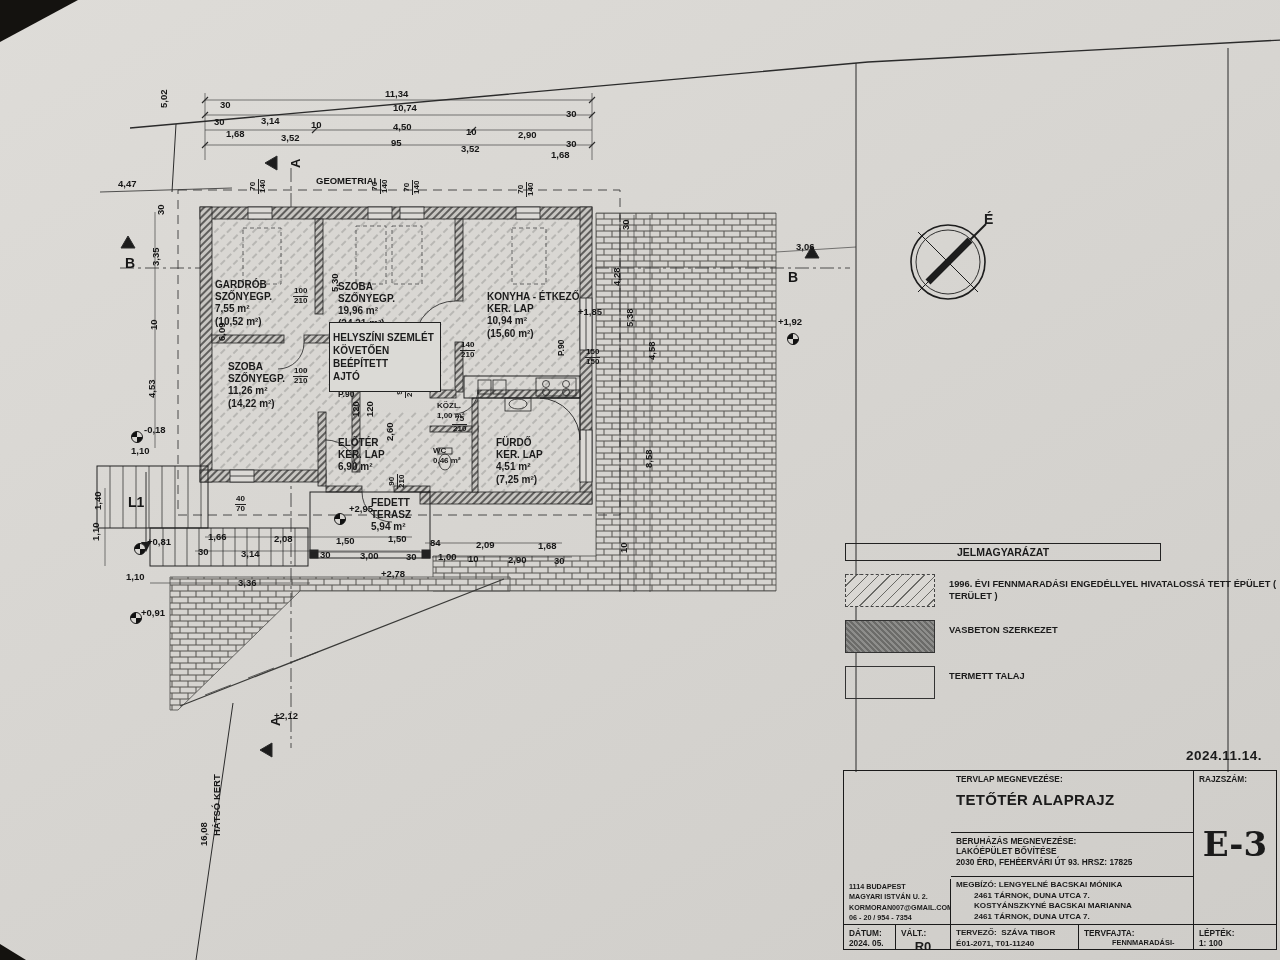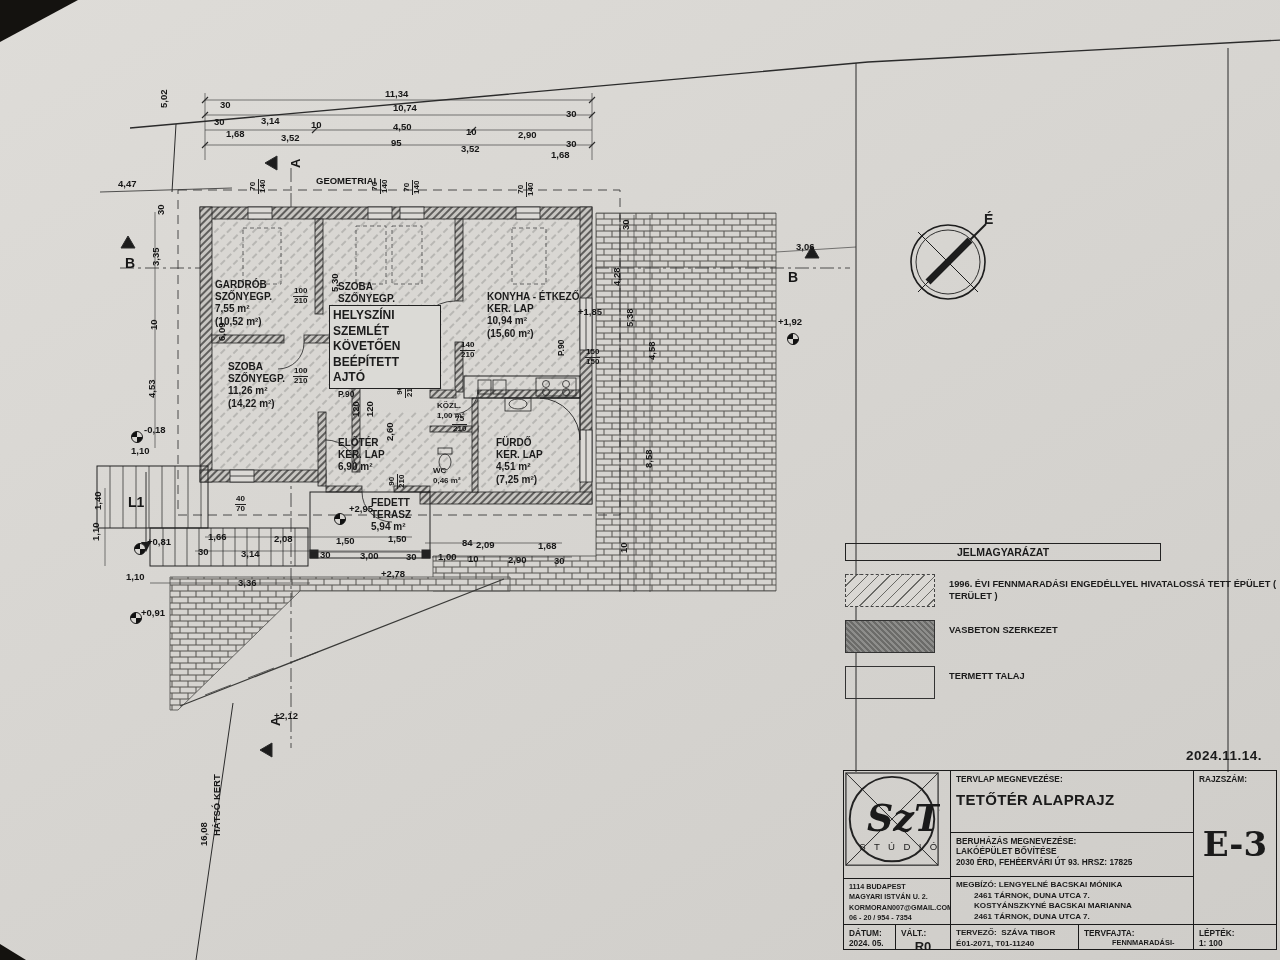--- a/index.html
+++ b/index.html
@@ -10,22 +10,22 @@
   #corner-tl{top:0;left:0;width:78px;height:42px;clip-path:polygon(0 0,100% 0,0 100%);}
   #corner-bl{bottom:0;left:0;width:26px;height:16px;clip-path:polygon(0 100%,100% 100%,0 0);}
   svg{position:absolute;top:0;left:0;}
   .lbl{position:absolute;white-space:pre-line;font-weight:700;font-size:10px;line-height:1.22;color:#1a1a1a;}
   .dim{position:absolute;font-size:9.5px;font-weight:700;white-space:nowrap;color:#161616;}
   .lvl{position:absolute;font-size:9.5px;font-weight:700;white-space:nowrap;color:#161616;}
   .misc{position:absolute;font-weight:700;white-space:nowrap;color:#161616;}
   .opening{position:absolute;text-align:center;font-size:8px;font-weight:700;line-height:1.12;color:#161616;}
   .opening .op-top{display:block;border-bottom:1px solid #222;padding:0 1px;}
   .opening .op-bot{display:block;padding:0 1px;}
-  #note-box{position:absolute;left:329px;top:305px;width:104px;border:1.6px solid #222;
-    background:#dbdad6;font-size:12px;font-weight:700;line-height:1.3;padding:2px 3px;white-space:pre-line;}
+  #note-box{position:absolute;left:329px;top:322px;width:104px;border:1.6px solid #222;
+    background:#dbdad6;font-size:10px;font-weight:700;line-height:1.3;padding:8px 3px;white-space:pre-line;}
   
   .panel{position:absolute;}
   .box-head{border:1.4px solid #222;text-align:center;font-weight:700;padding:2px 0;background:transparent;}
   #stair-panel{left:845px;top:418px;width:316px;}
   #stair-panel .box-head b{font-size:13px;margin-right:6px;}
   #stair-panel .box-head span{font-size:9.5px;}
   #stair-rows{margin-top:5px;}
   #stair-rows .srow{font-size:9.3px;font-weight:700;line-height:1.5;}
   #legend-panel{left:845px;top:543px;width:432px;}
   #legend-panel .box-head{width:314px;font-size:10.5px;}
@@ -255,21 +255,21 @@
 (15,60 m²)</div>
     <div class="lbl" style="left: 228px; top: 361px;">SZOBA
 SZŐNYEGP.
 11,26 m²
 (14,22 m²)</div>
     <div class="lbl" style="left: 338px; top: 437px;">ELŐTÉR
 KER. LAP
 6,90 m²</div>
     <div class="lbl" style="left: 437px; top: 401px; font-size: 8px;">KÖZL.
 1,00 m²</div>
-    <div class="lbl" style="left: 433px; top: 446px; font-size: 8px; margin-top: 20px;">WC
+    <div class="lbl" style="left: 433px; top: 446px; font-size: 8px;">WC
 0,46 m²</div>
     <div class="lbl" style="left: 496px; top: 437px;">FÜRDŐ
 KER. LAP
 4,51 m²
 (7,25 m²)</div>
     <div class="lbl" style="left: 371px; top: 497px;">FEDETT
 TERASZ
 5,94 m²</div>
 
   <div class="dim" style="left: 385px; top: 88px;">11,34</div>
@@ -314,21 +314,21 @@
     <div class="dim" style="left: 618px; top: 553px; transform: rotate(-90deg); transform-origin: 0px 0px;">10</div>
     <div class="dim" style="left: 208px; top: 531px;">1,66</div>
     <div class="dim" style="left: 274px; top: 533px;">2,08</div>
     <div class="dim" style="left: 336px; top: 535px;">1,50</div>
     <div class="dim" style="left: 388px; top: 533px;">1,50</div>
     <div class="dim" style="left: 198px; top: 546px;">30</div>
     <div class="dim" style="left: 241px; top: 548px;">3,14</div>
     <div class="dim" style="left: 320px; top: 549px;">30</div>
     <div class="dim" style="left: 360px; top: 550px;">3,00</div>
     <div class="dim" style="left: 406px; top: 551px;">30</div>
-    <div class="dim" style="left: 430px; top: 537px; padding-left: 32px;">84</div>
+    <div class="dim" style="left: 430px; top: 537px;">84</div>
     <div class="dim" style="left: 476px; top: 539px;">2,09</div>
     <div class="dim" style="left: 538px; top: 540px;">1,68</div>
     <div class="dim" style="left: 438px; top: 551px;">1,00</div>
     <div class="dim" style="left: 468px; top: 553px;">10</div>
     <div class="dim" style="left: 508px; top: 554px;">2,90</div>
     <div class="dim" style="left: 554px; top: 555px;">30</div>
 
   <div class="lvl" style="left: 144px; top: 424px;">-0,18</div>
     <div class="lvl" style="left: 147px; top: 536px;">+0,81</div>
     <div class="lvl" style="left: 141px; top: 607px;">+0,91</div>
@@ -417,30 +417,20 @@
       <div class="legend-item">
         <div class="swatch soil-hatch"></div>
         <div class="legend-label">TERMETT TALAJ</div>
       </div>
   </div>
 
   <div id="date-stamp">2024.11.14.</div>
 
   <div id="title-block">
 
-    <div class="tb-cell" style="left:0;top:0;width:107px;height:108px;">
-      <svg width="96" height="100" viewBox="0 0 100 104">
-        <rect x="2" y="2" width="96" height="96" fill="none" stroke="#222" stroke-width="1.2"></rect>
-        <line x1="2" y1="2" x2="98" y2="98" stroke="#222" stroke-width="1"></line>
-        <line x1="98" y1="2" x2="2" y2="98" stroke="#222" stroke-width="1"></line>
-        <circle cx="50" cy="50" r="44" fill="none" stroke="#222" stroke-width="2"></circle>
-        <text x="24" y="62" font-family="DejaVu Serif,serif" font-style="italic" font-weight="bold" font-size="38" fill="#1a1a1a">SzT</text>
-        <text x="16" y="82" font-family="Liberation Sans,sans-serif" font-size="10" letter-spacing="3" fill="#1a1a1a">S T Ú D I Ó</text>
-      </svg>
-    </div>
 
     <div class="tb-cell" style="left:0;top:108px;width:107px;height:46px;">
       <div class="tb-small">1114 BUDAPEST
 MAGYARI ISTVÁN U. 2.
 KORMORAN007@GMAIL.COM
 06 - 20 / 954 - 7354</div>
     </div>
 
     <div class="tb-cell" style="left:0;top:154px;width:52px;height:24px;border-bottom:none;">
       <div class="tb-label">DÁTUM:</div>

